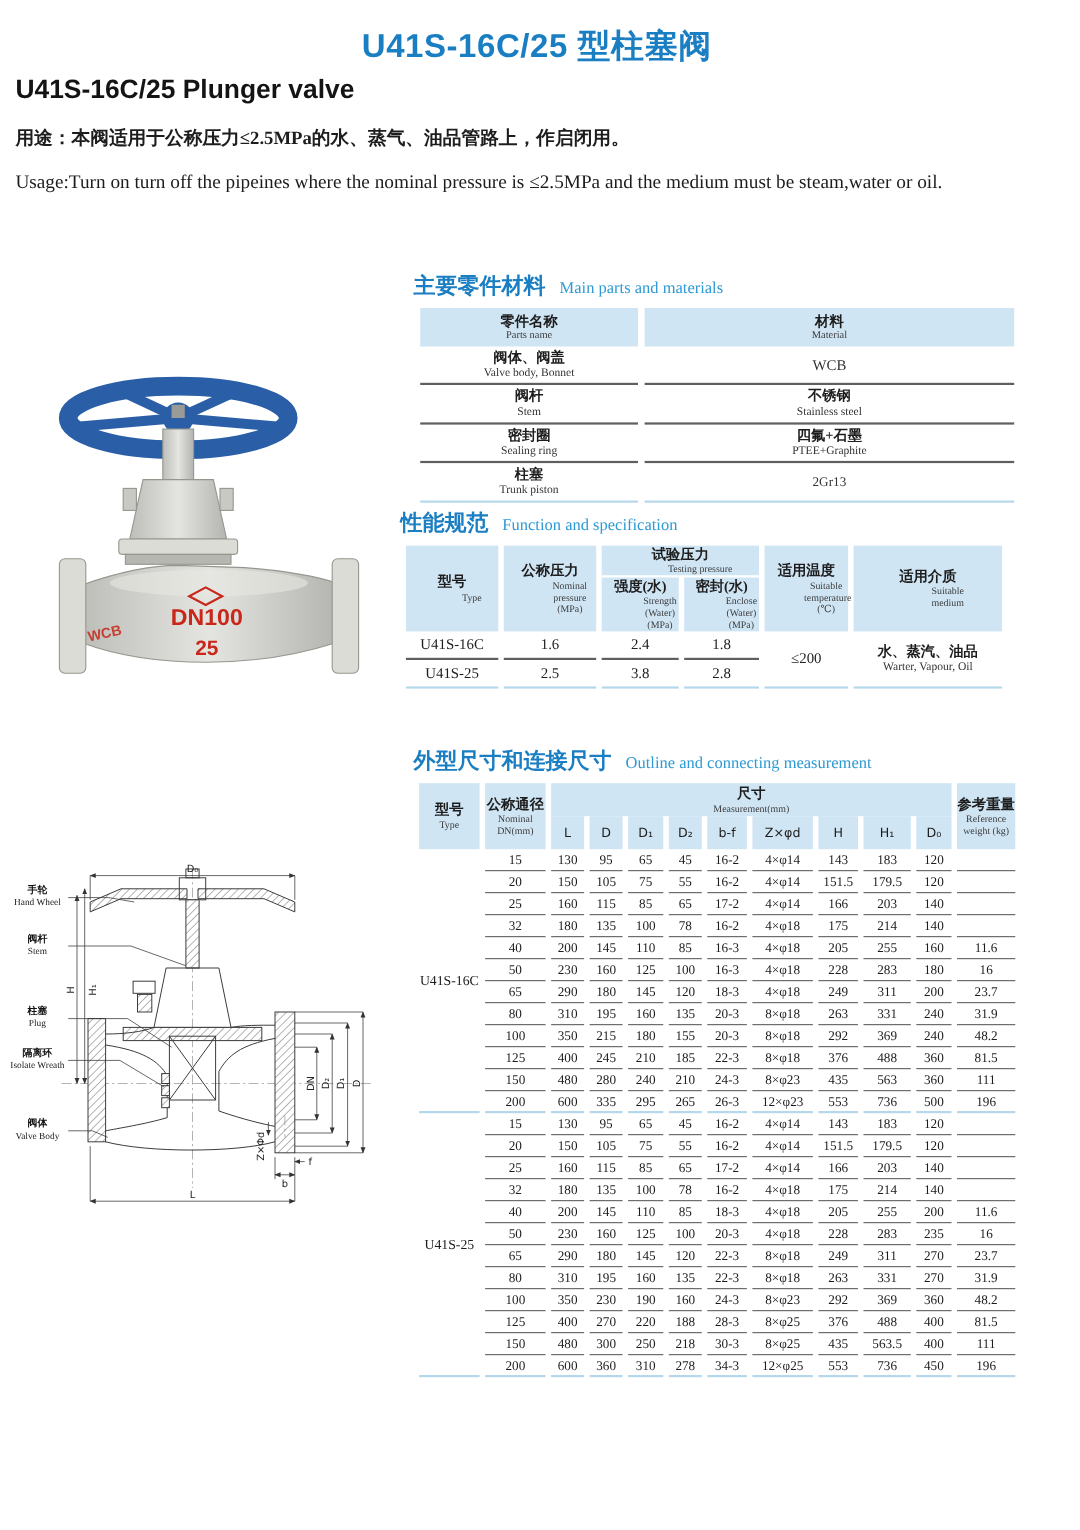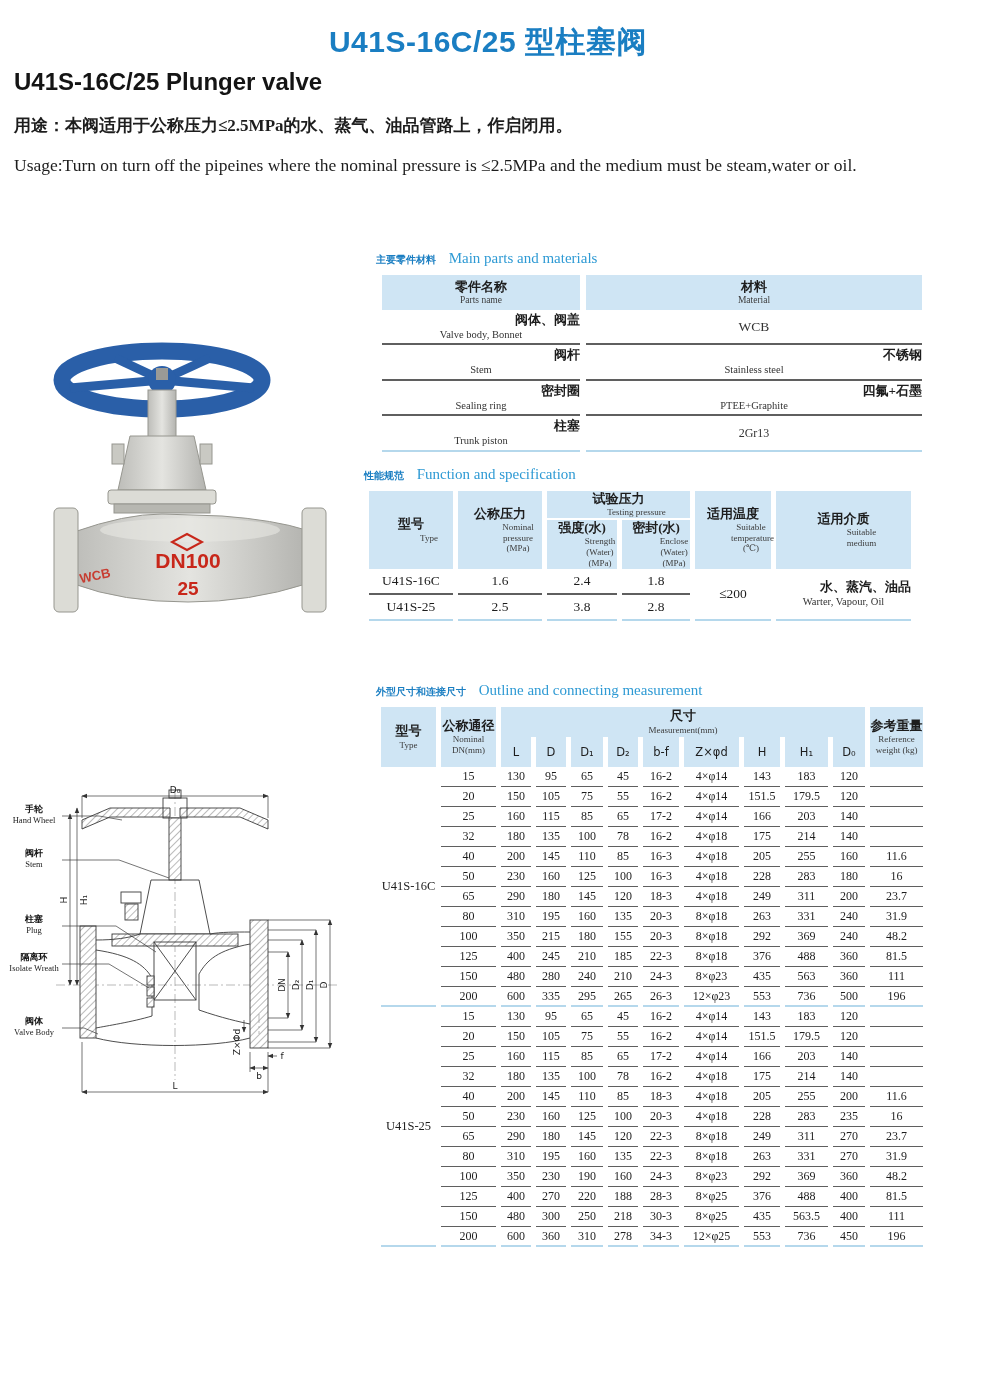--- a/index.html
+++ b/index.html
@@ -17,35 +17,35 @@
   .main-title{font-family:"Liberation Sans","DejaVu Sans",sans-serif;font-weight:bold;
     font-size:30px;color:var(--accent);letter-spacing:0.5px;text-align:center;}
   .subtitle{font-family:"Liberation Sans","DejaVu Sans",sans-serif;font-weight:bold;
     font-size:24px;color:#141414;margin-top:5px;}
   .usage-cn{font-size:17px;margin-top:18px;font-weight:bold;}
   .usage-en{font-size:17.5px;margin-top:17px;max-width:935px;line-height:1.35;text-align:justify;}
 
   
   .sec{margin:0 0 7px 0;font-weight:normal;}
   .sec .cn{font-family:Liberation Sans, sans-serif;font-weight:bold;
-    font-size:10px;color:var(--accent);margin-top:28px;}
+    font-size:20px;color:var(--accent);margin-top:28px;}
   .sec .en{font-size:15px;color:var(--accent-light);margin-left:8px;}
 
   .abs{position:absolute;}
   .sec1{left:376px;top:246px;width:552px;}
   .sec2{left:364px;top:462px;width:552px;}
   .sec3{left:376px;top:678px;width:552px;}
 
   
   table{border-collapse:separate;table-layout:fixed;}
   th,td{text-align:center;vertical-align:middle;}
   thead th{background:var(--header-bg);font-weight:normal;}
   .hcn{font-size:13px;font-weight:bold;line-height:1.25;}
   .hen{font-size:9.5px;color:#3c3c3c;line-height:1.2;white-space:pre-line;}
-  .ccn{font-size:13px;font-weight:bold;line-height:1.3;text-align:right;}
+  .ccn{font-size:13px;font-weight:bold;line-height:1.3;}
   .cen{font-size:10.5px;color:#333;line-height:1.2;}
 
   
   .t1{width:552px;border-spacing:6px 0;margin-top:4px;}
   .t1 thead th{height:35px;}
   .t1 tbody td{height:30px;border-bottom:2px solid var(--line-dark);padding:2px 0;}
   .t1 tbody tr.last td{border-bottom:2px solid var(--line-light);}
   .t1 .mat{font-size:13.5px;}
 
   

